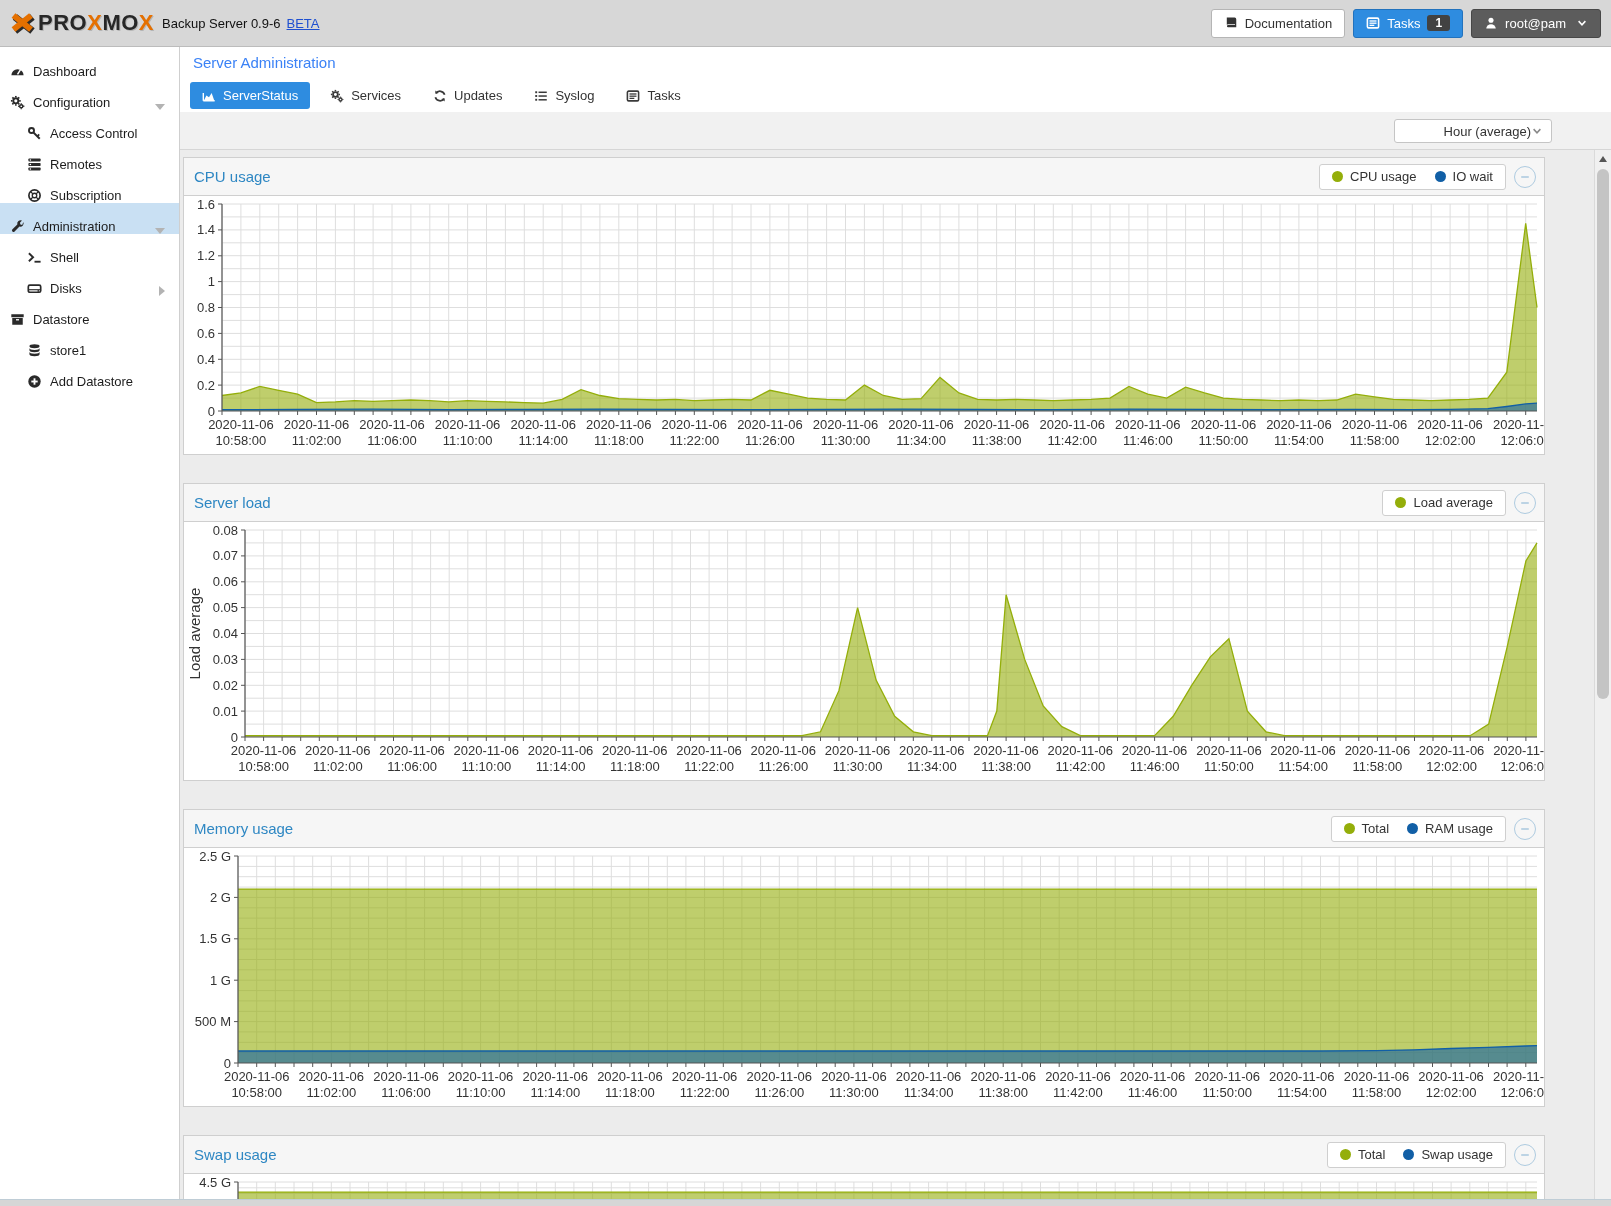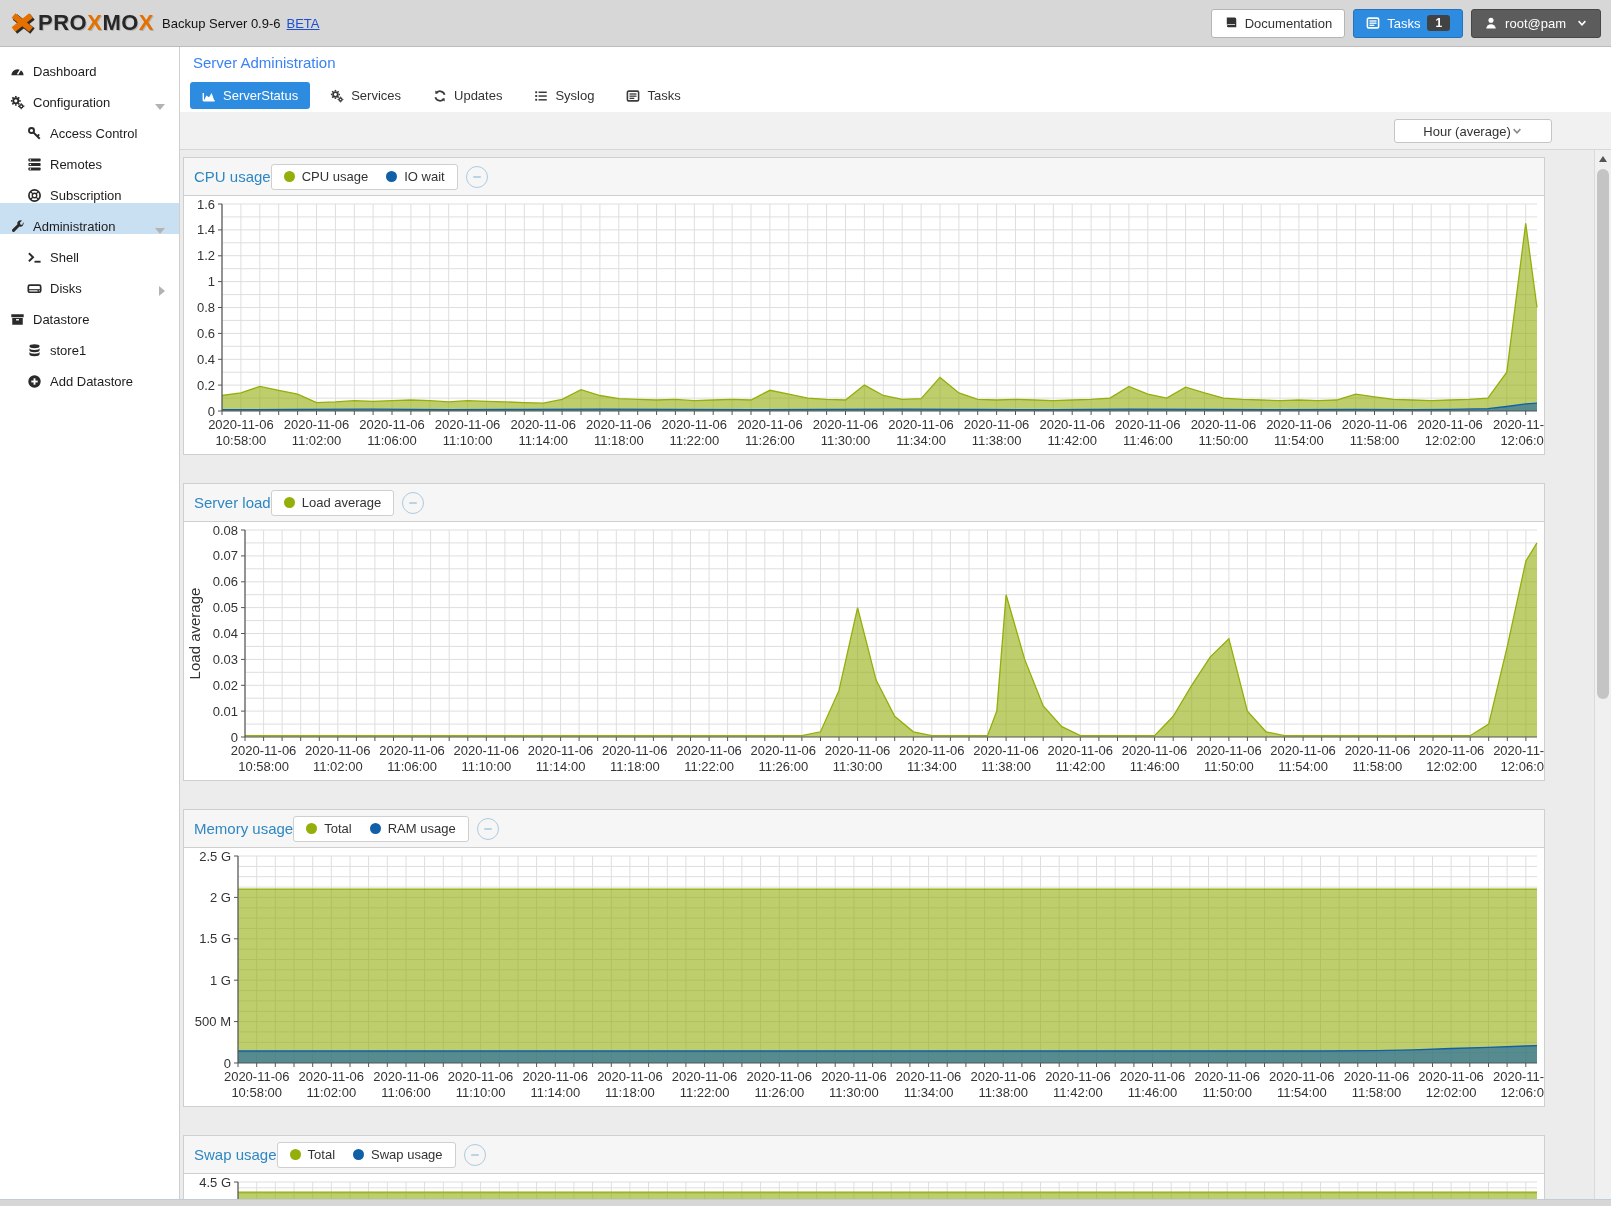--- a/index.html
+++ b/index.html
@@ -33,26 +33,26 @@
   
   .main { position:absolute; left:180px; top:47px; right:0; bottom:0; background:#fff; }
   .page-title { position:absolute; top:7px; left:13px; font-size:15px; color:#3b82f6; }
   .tabs { position:absolute; top:35px; left:10px; height:29px; display:flex; gap:8px; }
   .tab { display:inline-flex; align-items:center; gap:7px; height:27px; padding:0 12px; border-radius:3px; font-size:13px; color:#333; cursor:pointer; }
   .tab svg { color:#3a3a3a; }
   .tab.active { background:#2e8ce0; color:#fff; }
   .tab.active svg { color:#fff; }
   .toolbar { position:absolute; top:65px; left:0; right:0; height:38px; background:#f1f1f1; border-bottom:1px solid #d6d6d6; padding:7px 10px; }
   .tb-btn { display:inline-flex; align-items:center; gap:7px; height:24px; padding:0 10px; margin-right:9px; background:linear-gradient(#fdfdfd,#ebebeb); border:1px solid #c5c5c5; border-radius:3px; font-size:13px; color:#333; cursor:pointer;margin-top:40px; }
-  .select { position:absolute; right:59px; top:7px; width:158px; height:24px; background:#fff; border:1px solid #c5c5c5; border-radius:3px; display:flex; align-items:center; justify-content:center; padding:0 8px; cursor:pointer; color:#333; }
+  .select { position:absolute; right:59px; top:7px; width:158px; height:24px; background:#fff; border:1px solid #c5c5c5; border-radius:3px; display:flex; align-items:center; justify-content:flex-end; padding:0 8px; cursor:pointer; color:#333; }
 
   
   .panels { position:absolute; top:103px; left:0; right:17px; bottom:0; overflow:hidden; background:#ececec; padding:7px 49px 0 3px; }
   .panel { width:1362px; margin-bottom:28px; border:1px solid #cfcfcf; background:#f6f6f6; }
-  .panel-hd { height:37px; display:flex; align-items:center; padding:0 8px 0 10px; }
+  .panel-hd { height:37px; display:flex; align-items:center; justify-content:space-between; padding:0 8px 0 10px; }
   .panel-title { font-size:15px; color:#2e87c3; }
   .hd-right { display:flex; align-items:center; gap:8px; }
   .legend { display:flex; align-items:center; gap:18px; background:#fff; border:1px solid #cfcfcf; border-radius:3px; padding:4px 12px; height:26px; }
   .lg-item { display:inline-flex; align-items:center; gap:7px; font-size:13px; color:#333; }
   .dot { width:11px; height:11px; border-radius:50%; display:inline-block; }
   .collapse-btn { width:22px; height:22px; border-radius:50%; border:1px solid #aecbe0; color:#aecbe0; display:flex; align-items:center; justify-content:center; cursor:pointer; background:transparent; }
   .panel-bd { background:#fff; border-top:1px solid #cfcfcf; }
   .panel-bd svg { display:block; }
   .tick { font-family:"Liberation Sans",sans-serif; font-size:13px; fill:#333; }
   .ylab { font-family:"Liberation Sans",sans-serif; font-size:15px; fill:#333; }

